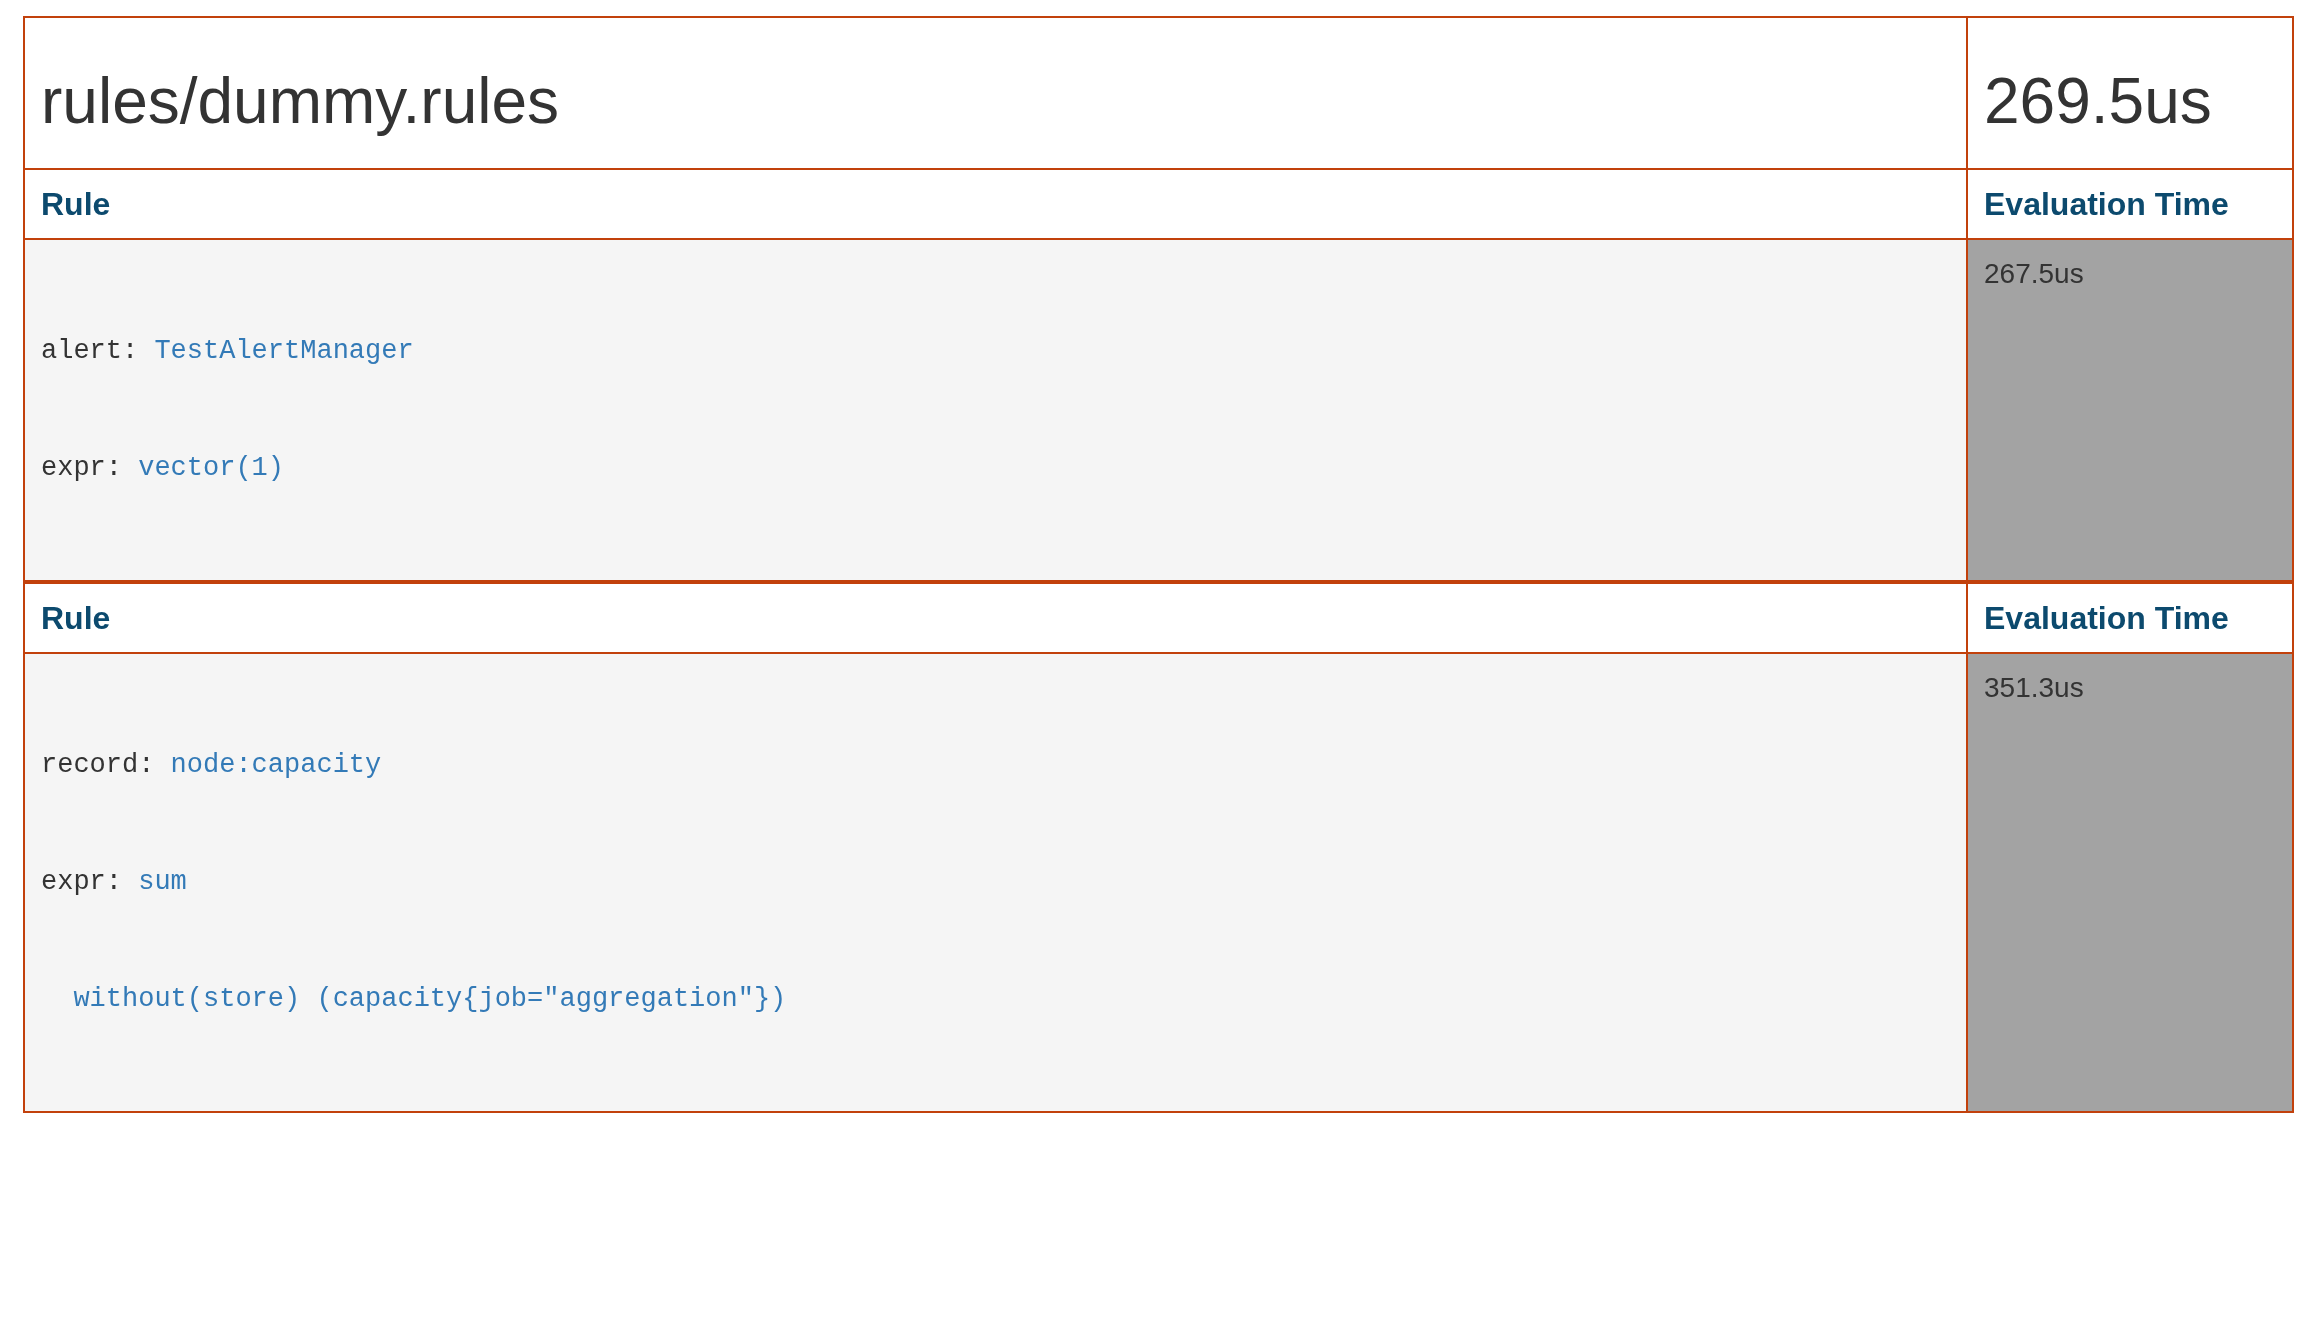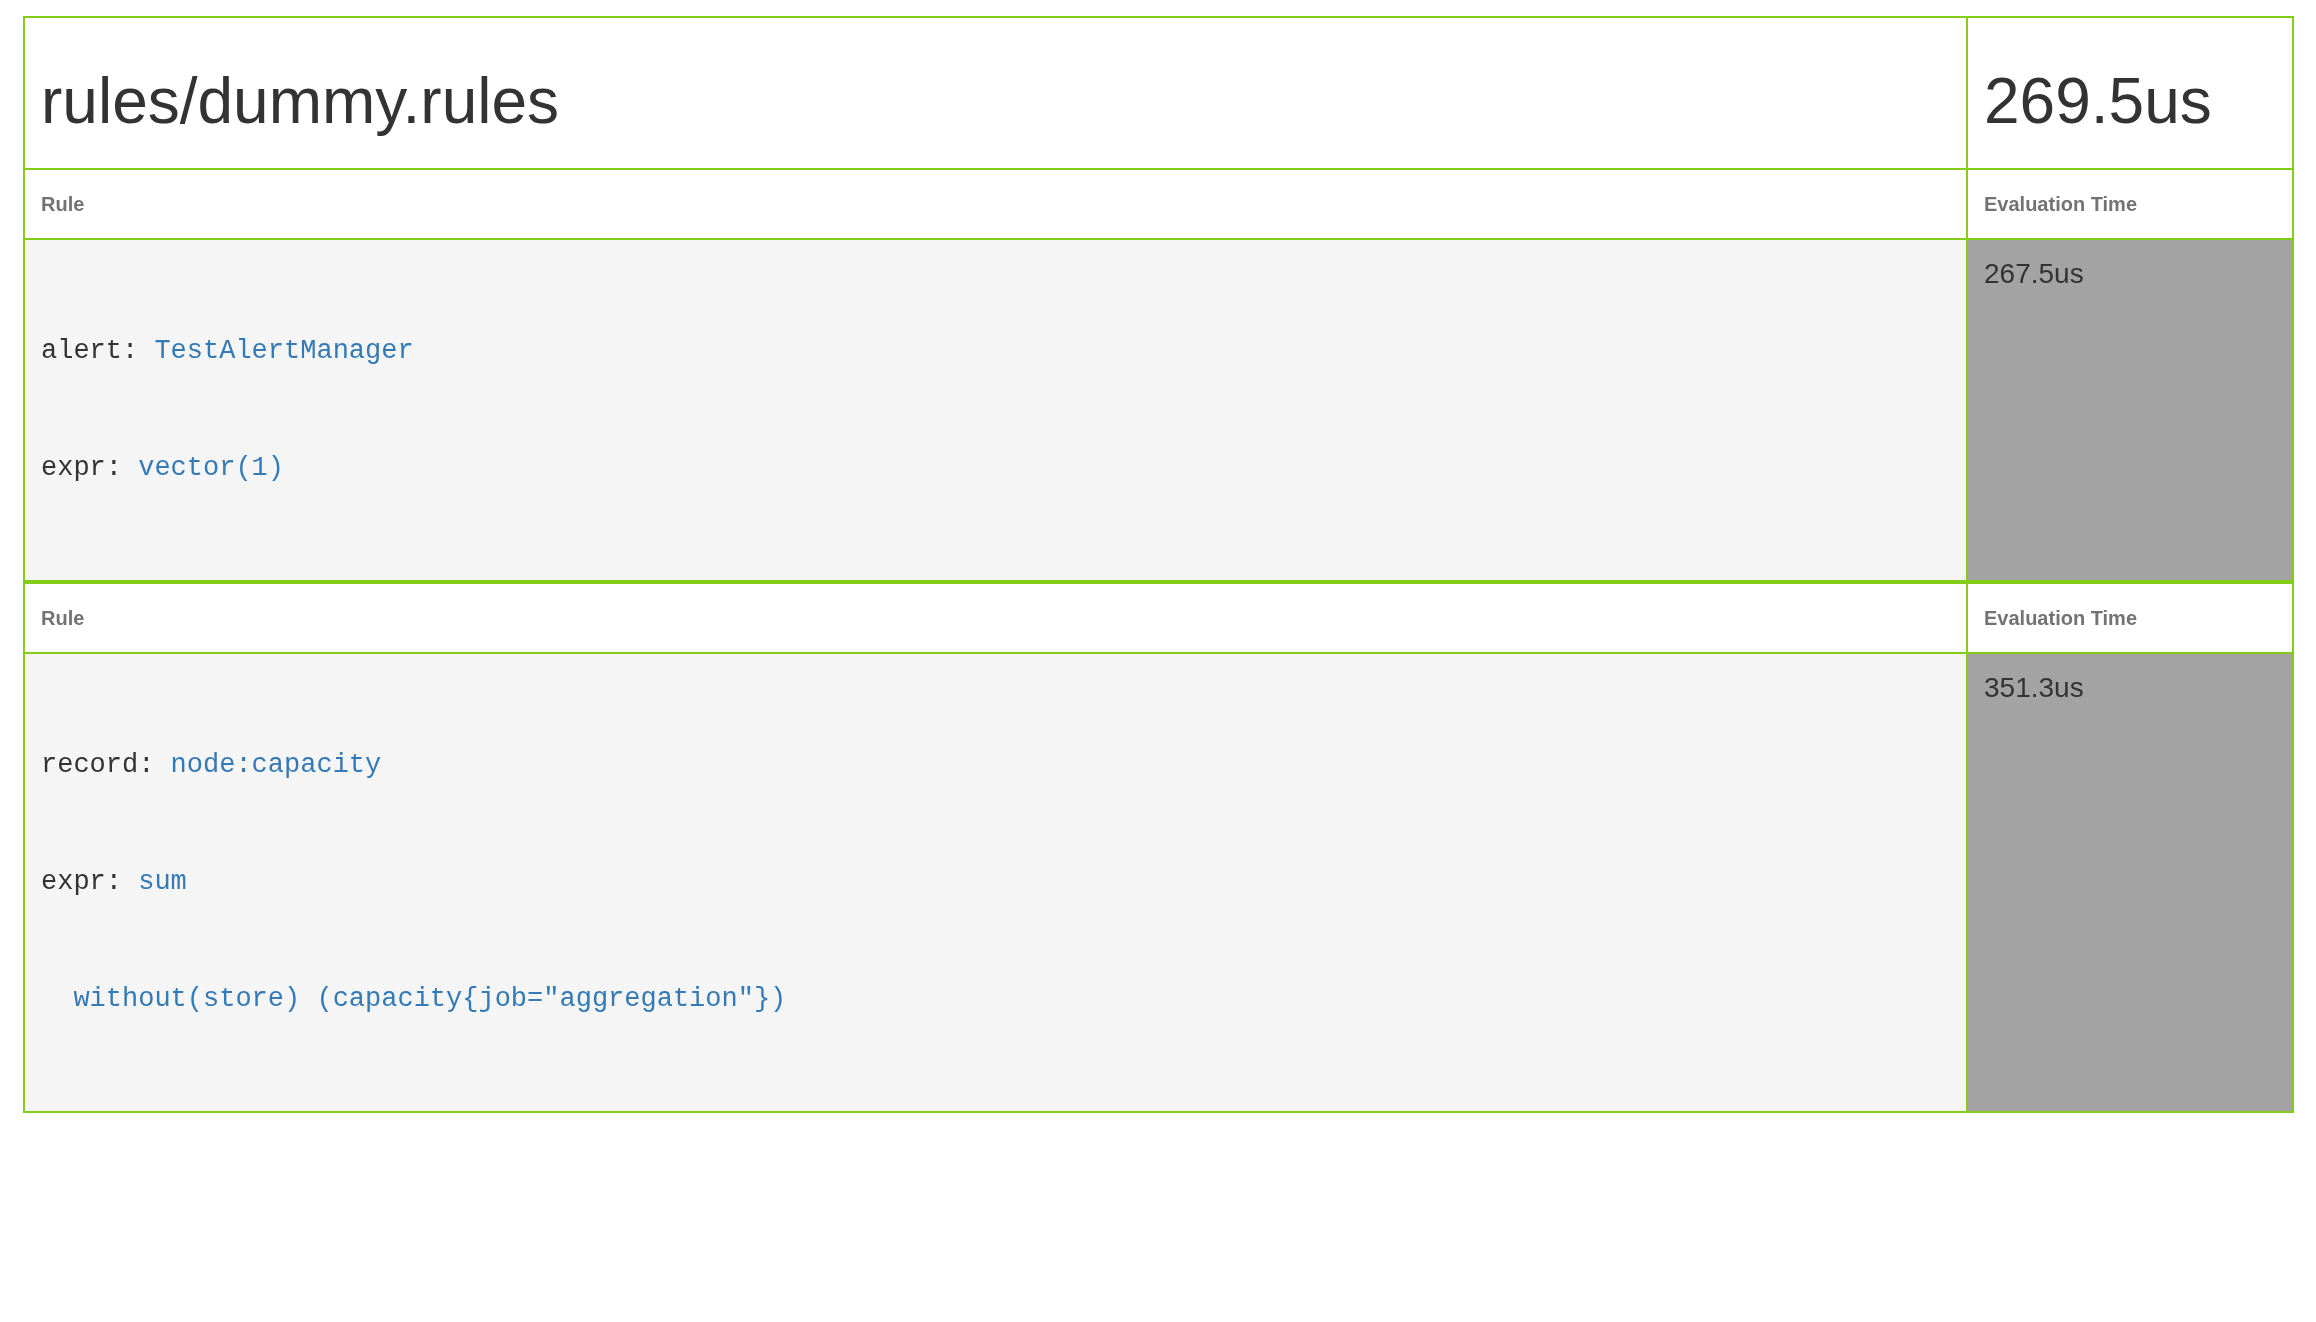--- a/index.html
+++ b/index.html
@@ -21,41 +21,41 @@
     margin: 12px 0 30px 1px;
     color: #333333;
   }
   table.rule-group {
     width: 2269px;
     border-collapse: collapse;
     table-layout: fixed;
     margin: 0;
   }
   table.rule-group td {
-    border: 2px solid #84cc16;
+    border: 2px solid #c2410c;
     vertical-align: top;
     padding: 14px 16px;
   }
   col.rule-col { width: 1943px; }
   col.time-col { width: 326px; }
 
   h2.group-name, h2.group-time {
     font-size: 64px;
     line-height: 70px;
     font-weight: 500;
     margin: 34px 0 18px 0;
     color: #333333;
     white-space: nowrap;
     overflow: hidden;
   }
   td.col-header-cell {
     font-weight: 700;
-    font-size: 20px;
+    font-size: 32px;
     line-height: 40px;
-    color: #737373;
+    color: #0c4a6e;
   }
   td.rule-cell {
     background: #f5f5f5;
     padding: 19px 16px 19px 20px;
   }
   td.eval-cell {
     font-size: 28px;
     line-height: 40px;
     background: #a3a3a3;
   }

